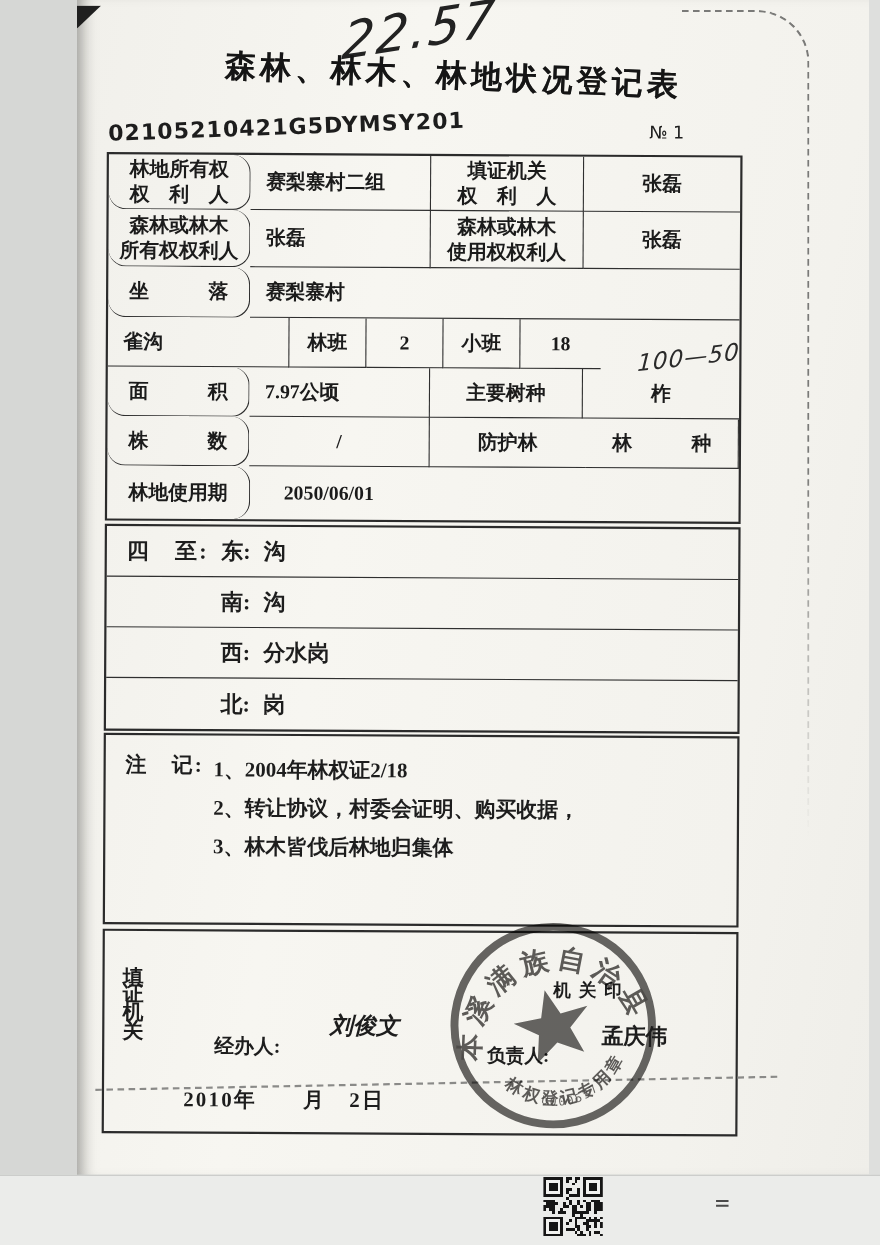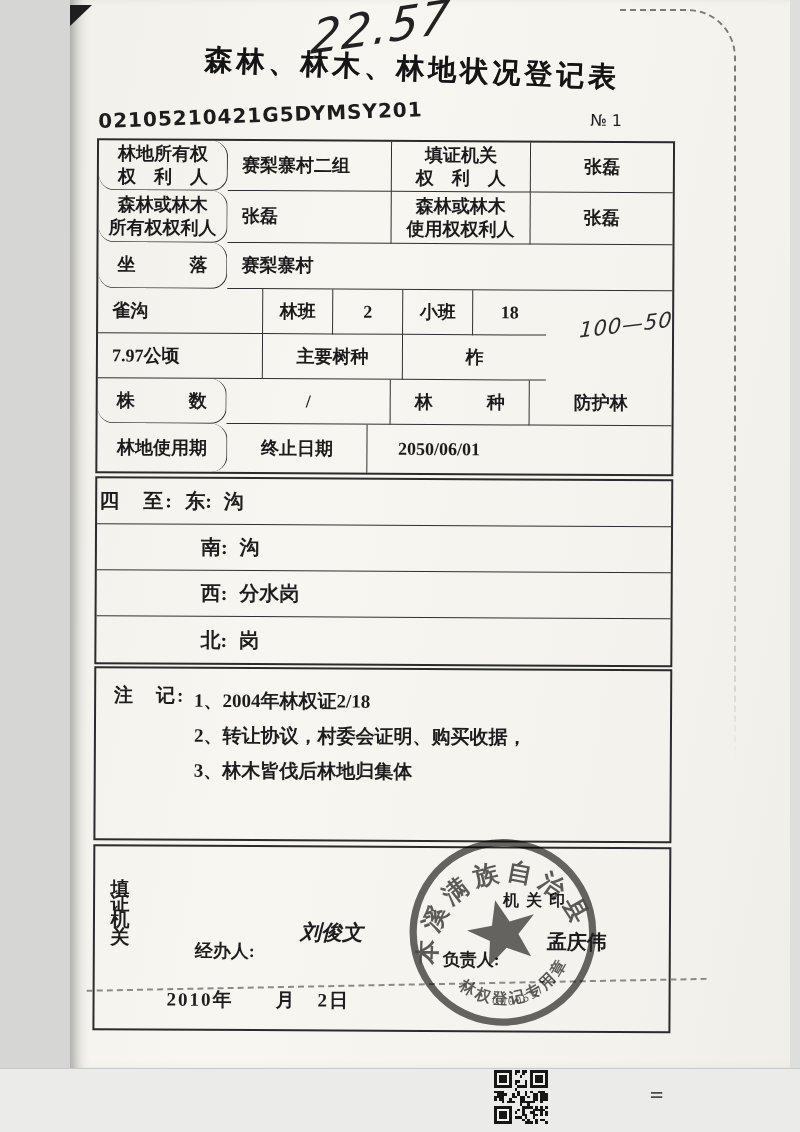--- a/index.html
+++ b/index.html
@@ -59,21 +59,21 @@
   .w70{width:70px;} .w73{width:73px;} .w448{width:448px;}
   .h50{height:50px;} .h52{height:52px;} .h46{height:46px;} .h45{height:45px;} .h48{height:48px;}
   .annotation-100-50{
     position:absolute;left:508px;top:312px;font-size:21px;font-style:italic;
     font-family:"DejaVu Sans",sans-serif;transform:rotate(-7deg) skewX(-10deg);
     color:#2a2a2a;z-index:6;letter-spacing:1px;
   }
   
   .bound-row{display:flex;align-items:center;height:46px;border-bottom:1.6px solid #2f2f2f;box-sizing:border-box;font-size:20px;font-weight:600;}
   .bound-row:last-child{border-bottom:none;}
-  .bound-label{padding-left:2px;width:86px;letter-spacing:2px;}
+  .bound-label{padding-left:18px;width:86px;letter-spacing:2px;}
   .bound-indent{padding-left:104px;}
   .bound-dir{margin-right:12px;}
   
   .notes-inner{display:flex;padding:14px 0 0 18px;font-size:19px;font-weight:600;}
   .notes-label{width:80px;letter-spacing:2px;}
   .notes-lines div{line-height:35px;}
   
   .footer-box{position:absolute;left:25px;top:846px;width:578px;height:186px;border:2px solid #2b2b2b;box-sizing:border-box;}
   .agency-vertical{
     position:absolute;left:12px;top:16px;height:168px;
@@ -134,33 +134,33 @@
         <div class="cell w448 left nr t">赛梨寨村</div>
       </div>
       <div class="row h45">
         <div class="cell w165 left t">雀沟</div>
         <div class="cell w70 center t">林班</div>
         <div class="cell w70 center t">2</div>
         <div class="cell w70 center t">小班</div>
         <div class="cell w73 center nr t">18</div>
       </div>
       <div class="row h45">
+        <div class="cell w130 center t">面　　　积</div>
         <div class="cell w165 left t">7.97公顷</div>
         <div class="cell w140 center t">主要树种</div>
         <div class="cell w143 center nr t">柞</div>
       </div>
       <div class="row h45">
         <div class="cell w130 center t">株　　　数</div>
         <div class="cell w165 center t">/</div>
+        <div class="cell w143 center nr t">防护林</div>
         <div class="cell w140 center t">林　　　种</div>
-        <div class="cell w143 center nr t">防护林</div>
       </div>
       <div class="row h48">
         <div class="cell w130 center nb t">林地使用期</div>
-        <div class="cell w140 center nb t">终止日期</div>
         <div class="cell w143 center nr nb t">2050/06/01</div>
       </div>
     </div>
     <div class="annotation-100-50 t">100—50</div>
 
     <div class="tbl" style="top:478px;">
       <div class="bound-row">
         <span class="bound-label t">四　至:</span>
         <span class="bound-dir t">东:</span>
         <span class="t">沟</span>

